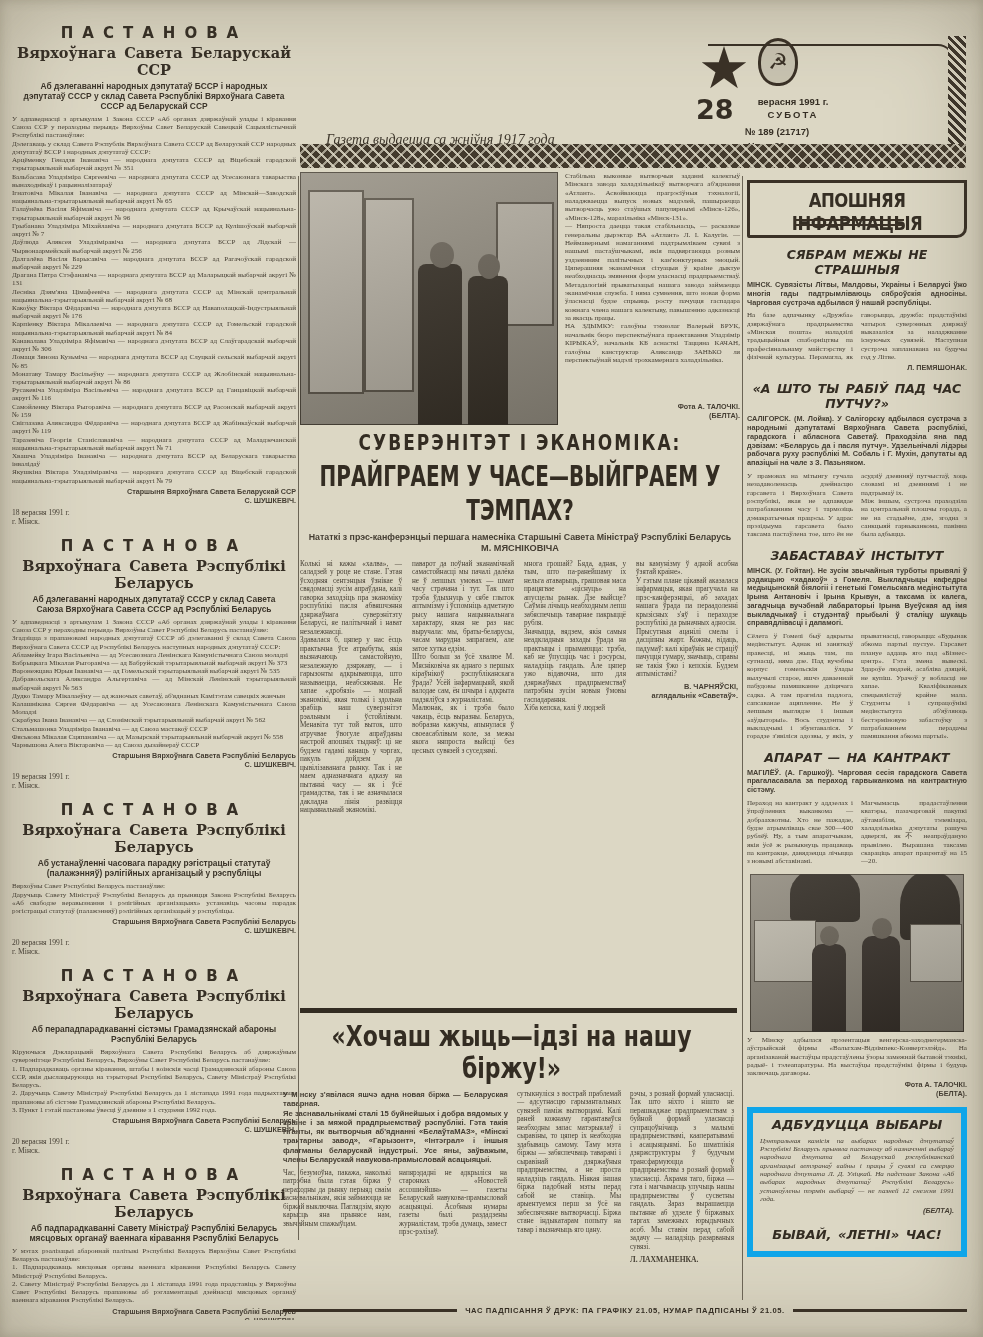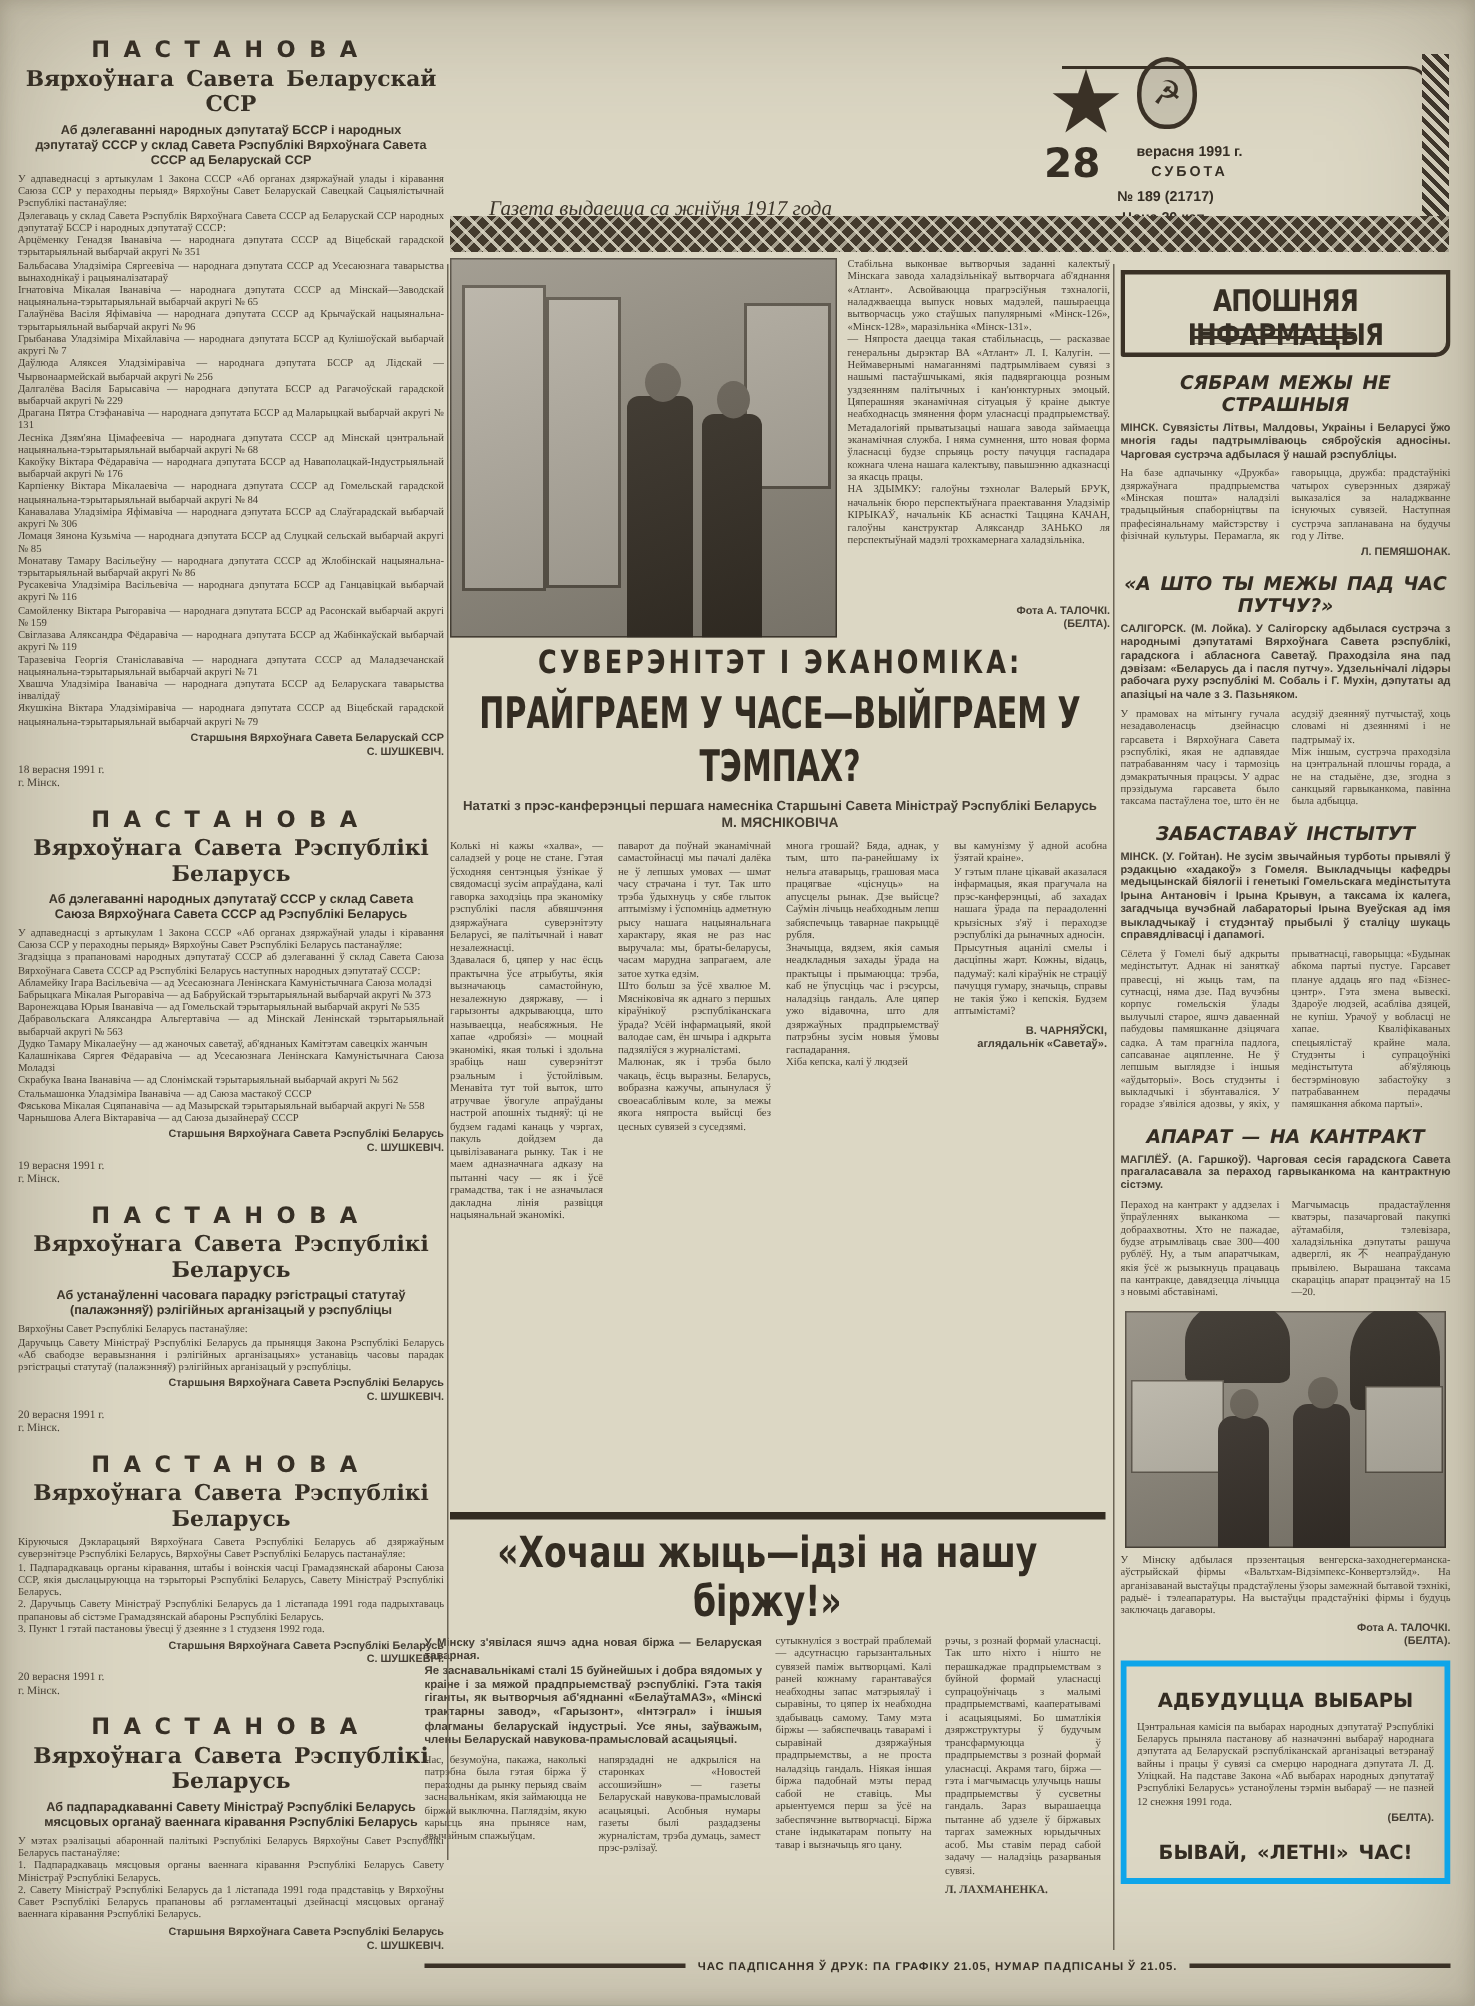--- a/index.html
+++ b/index.html
@@ -121,21 +121,21 @@
   .s-sig{font-family:"Liberation Sans",sans-serif;font-weight:bold;font-size:7.2px;text-align:right;margin-top:2px;}
   .stopfact{font-family:"DejaVu Sans",sans-serif;font-weight:bold;font-size:10.5px;text-align:center;
             color:#332c22;margin:10px 0 2px;letter-spacing:.5px;}
   .photo2{position:relative;width:214px;height:158px;background:#8f897c;margin:8px auto 4px;overflow:hidden;
           box-shadow:inset 0 0 0 1px #4a4337;}
   .p2-plant{position:absolute;background:#2f2921;border-radius:50% 50% 10% 10%;}
   .p2-fig{position:absolute;background:#38312a;border-radius:10px 10px 0 0;}
   .p2-head{position:absolute;background:#6a6357;border-radius:50%;}
   .p2-booth{position:absolute;background:#c0bbad;border:1px solid #5a5347;}
   .caption2{font-size:7.1px;line-height:1.18;margin-top:4px;}
-  .s-box{border:4px solid #0ea5e9;padding:16px 7px 9px;margin-top:9px;}
+  .s-box{border:6px solid #0ea5e9;padding:4px 7px 9px;margin-top:9px;font-style:italic;}
   .s-box-art+.s-box-art{margin-top:12px;}
   .s-box-body{font-size:7.1px;line-height:1.18;text-align:justify;margin-top:5px;}
   .s-belta{font-family:"Liberation Sans",sans-serif;font-weight:bold;font-size:7.2px;text-align:right;margin-top:2px;}
 
   
   .vline1{position:absolute;left:298px;top:176px;width:1px;height:1064px;background:#6b6455;}
   .vline2{position:absolute;left:742px;top:176px;width:1px;height:1124px;background:#6b6455;}
   .footer{position:absolute;left:283px;top:1306px;width:684px;display:flex;align-items:center;gap:8px;}
   .f-line{flex:1;height:3px;background:#3a3126;}
   .f-text{font-family:"Liberation Sans",sans-serif;font-weight:bold;font-size:7.6px;letter-spacing:.6px;
@@ -206,20 +206,21 @@
       <div class="d-body pre just" data-name="decree-body">Вярхоўны Савет Рэспублікі Беларусь пастанаўляе:
 Даручыць Савету Міністраў Рэспублікі Беларусь да прыняцця Закона Рэспублікі Беларусь «Аб свабодзе веравызнання і рэлігійных арганізацыях» устанавіць часовы парадак рэгістрацыі статутаў (палажэнняў) рэлігійных арганізацый у рэспубліцы.</div>
       <div class="d-sig pre" data-name="decree-signature">Старшыня Вярхоўнага Савета Рэспублікі Беларусь
 С. ШУШКЕВІЧ.</div>
       <div class="d-date pre" data-name="decree-date">20 верасня 1991 г.
 г. Мінск.</div>
     </section>
     <section class="decree" data-name="decree-4">
       <div class="d-kicker" data-name="decree-kicker">ПАСТАНОВА</div>
       <div class="d-title" data-name="decree-title">Вярхоўнага Савета Рэспублікі Беларусь</div>
+      <div class="d-sub" data-name="decree-subtitle">Аб перападпарадкаванні сістэмы Грамадзянскай абароны Рэспублікі Беларусь</div>
       <div class="d-body pre just" data-name="decree-body">Кіруючыся Дэкларацыяй Вярхоўнага Савета Рэспублікі Беларусь аб дзяржаўным суверэнітэце Рэспублікі Беларусь, Вярхоўны Савет Рэспублікі Беларусь пастанаўляе:
 1. Падпарадкаваць органы кіравання, штабы і воінскія часці Грамадзянскай абароны Саюза ССР, якія дыслацыруюцца на тэрыторыі Рэспублікі Беларусь, Савету Міністраў Рэспублікі Беларусь.
 2. Даручыць Савету Міністраў Рэспублікі Беларусь да 1 лістапада 1991 года падрыхтаваць прапановы аб сістэме Грамадзянскай абароны Рэспублікі Беларусь.
 3. Пункт 1 гэтай пастановы ўвесці ў дзеянне з 1 студзеня 1992 года.</div>
       <div class="d-sig pre" data-name="decree-signature">Старшыня Вярхоўнага Савета Рэспублікі Беларусь
 С. ШУШКЕВІЧ.</div>
       <div class="d-date pre" data-name="decree-date">20 верасня 1991 г.
 г. Мінск.</div>
     </section>
     <section class="decree" data-name="decree-5">
@@ -316,21 +317,21 @@
     </div>
 
     <section class="s-art" data-name="sidebar-article-friends">
       <div class="s-head-i" data-name="sidebar-headline">СЯБРАМ МЕЖЫ НЕ СТРАШНЫЯ</div>
       <div class="s-lead" data-name="sidebar-lead">МІНСК. Сувязісты Літвы, Малдовы, Украіны і Беларусі ўжо многія гады падтрымліваюць сяброўскія адносіны. Чарговая сустрэча адбылася ў нашай рэспубліцы.</div>
       <div class="s-body pre" data-name="sidebar-body">На базе адпачынку «Дружба» дзяржаўнага прадпрыемства «Мінская пошта» наладзілі традыцыйныя спаборніцтвы па прафесіянальнаму майстэрству і фізічнай культуры. Перамагла, як гаворыцца, дружба: прадстаўнікі чатырох суверэнных дзяржаў выказаліся за наладжванне існуючых сувязей. Наступная сустрэча запланавана на будучы год у Літве.</div>
       <div class="s-sig" data-name="sidebar-author">Л. ПЕМЯШОНАК.</div>
     </section>
 
     <section class="s-art" data-name="sidebar-article-putsch">
-      <div class="s-head-i" data-name="sidebar-headline">«А ШТО ТЫ МЕЖЫ ПАД ЧАС ПУТЧУ?»</div>
+      <div class="s-head-i" data-name="sidebar-headline">«А ШТО ТЫ РАБІЎ ПАД ЧАС ПУТЧУ?»</div>
       <div class="s-lead" data-name="sidebar-lead">САЛІГОРСК. (М. Лойка). У Салігорску адбылася сустрэча з народнымі дэпутатамі Вярхоўнага Савета рэспублікі, гарадскога і абласнога Саветаў. Праходзіла яна пад дэвізам: «Беларусь да і пасля путчу». Удзельнічалі лідэры рабочага руху рэспублікі М. Собаль і Г. Мухін, дэпутаты ад апазіцыі на чале з З. Пазьняком.</div>
       <div class="s-body pre" data-name="sidebar-body">У прамовах на мітынгу гучала незадаволенасць дзейнасцю гарсавета і Вярхоўнага Савета рэспублікі, якая не адпавядае патрабаванням часу і тармозіць дэмакратычныя працэсы. У адрас прэзідыума гарсавета было таксама пастаўлена тое, што ён не асудзіў дзеянняў путчыстаў, хоць словамі ні дзеяннямі і не падтрымаў іх.
 Між іншым, сустрэча праходзіла на цэнтральнай плошчы горада, а не на стадыёне, дзе, згодна з санкцыяй гарвыканкома, павінна была адбыцца.</div>
     </section>
 
 
     <section class="s-art" data-name="sidebar-article-strike">
       <div class="s-head-i" data-name="sidebar-headline">ЗАБАСТАВАЎ ІНСТЫТУТ</div>
       <div class="s-lead" data-name="sidebar-lead">МІНСК. (У. Гойтан). Не зусім звычайныя турботы прывялі ў рэдакцыю «хадакоў» з Гомеля. Выкладчыцы кафедры медыцынскай біялогіі і генетыкі Гомельскага медінстытута Ірына Антановіч і Ірына Крывун, а таксама іх калега, загадчыца вучэбнай лабараторыі Ірына Вуеўская ад імя выкладчыкаў і студэнтаў прыбылі ў сталіцу шукаць справядлівасці і дапамогі.</div>
       <div class="s-body pre" data-name="sidebar-body">Сёлета ў Гомелі быў адкрыты медінстытут. Аднак ні заняткаў правесці, ні жыць там, па сутнасці, няма дзе. Пад вучэбны корпус гомельскія ўлады вылучылі старое, яшчэ даваеннай пабудовы памяшканне дзіцячага садка. А там прагніла падлога, сапсаванае ацяпленне. Не ў лепшым выглядзе і іншыя «аўдыторыі». Вось студэнты і выкладчыкі і збунтаваліся. У горадзе з'явіліся адозвы, у якіх, у прыватнасці, гаворыцца: «Будынак абкома партыі пустуе. Гарсавет плануе аддаць яго пад «Бізнес-цэнтр». Гэта змена вывескі. Здароўе людзей, асабліва дзяцей, не купіш. Урачоў у вобласці не хапае. Кваліфікаваных спецыялістаў крайне мала. Студэнты і супрацоўнікі медінстытута аб'яўляюць бестэрміновую забастоўку з патрабаваннем перадачы памяшкання абкома партыі».</div>

